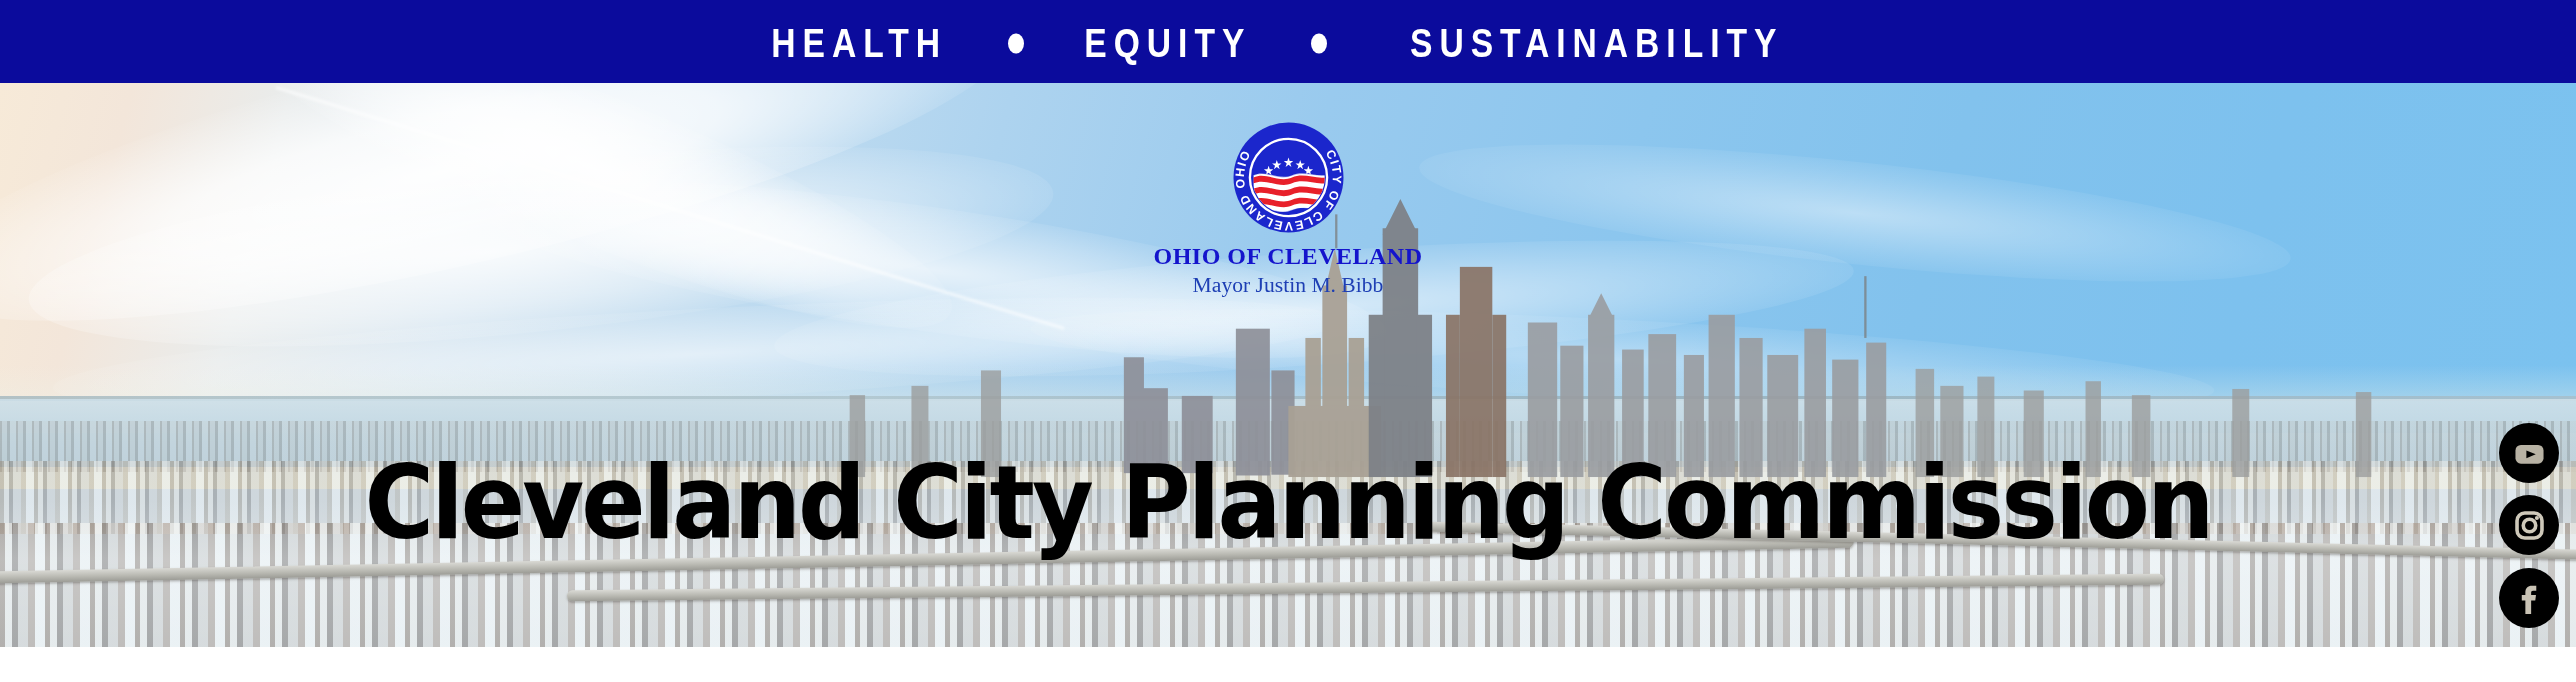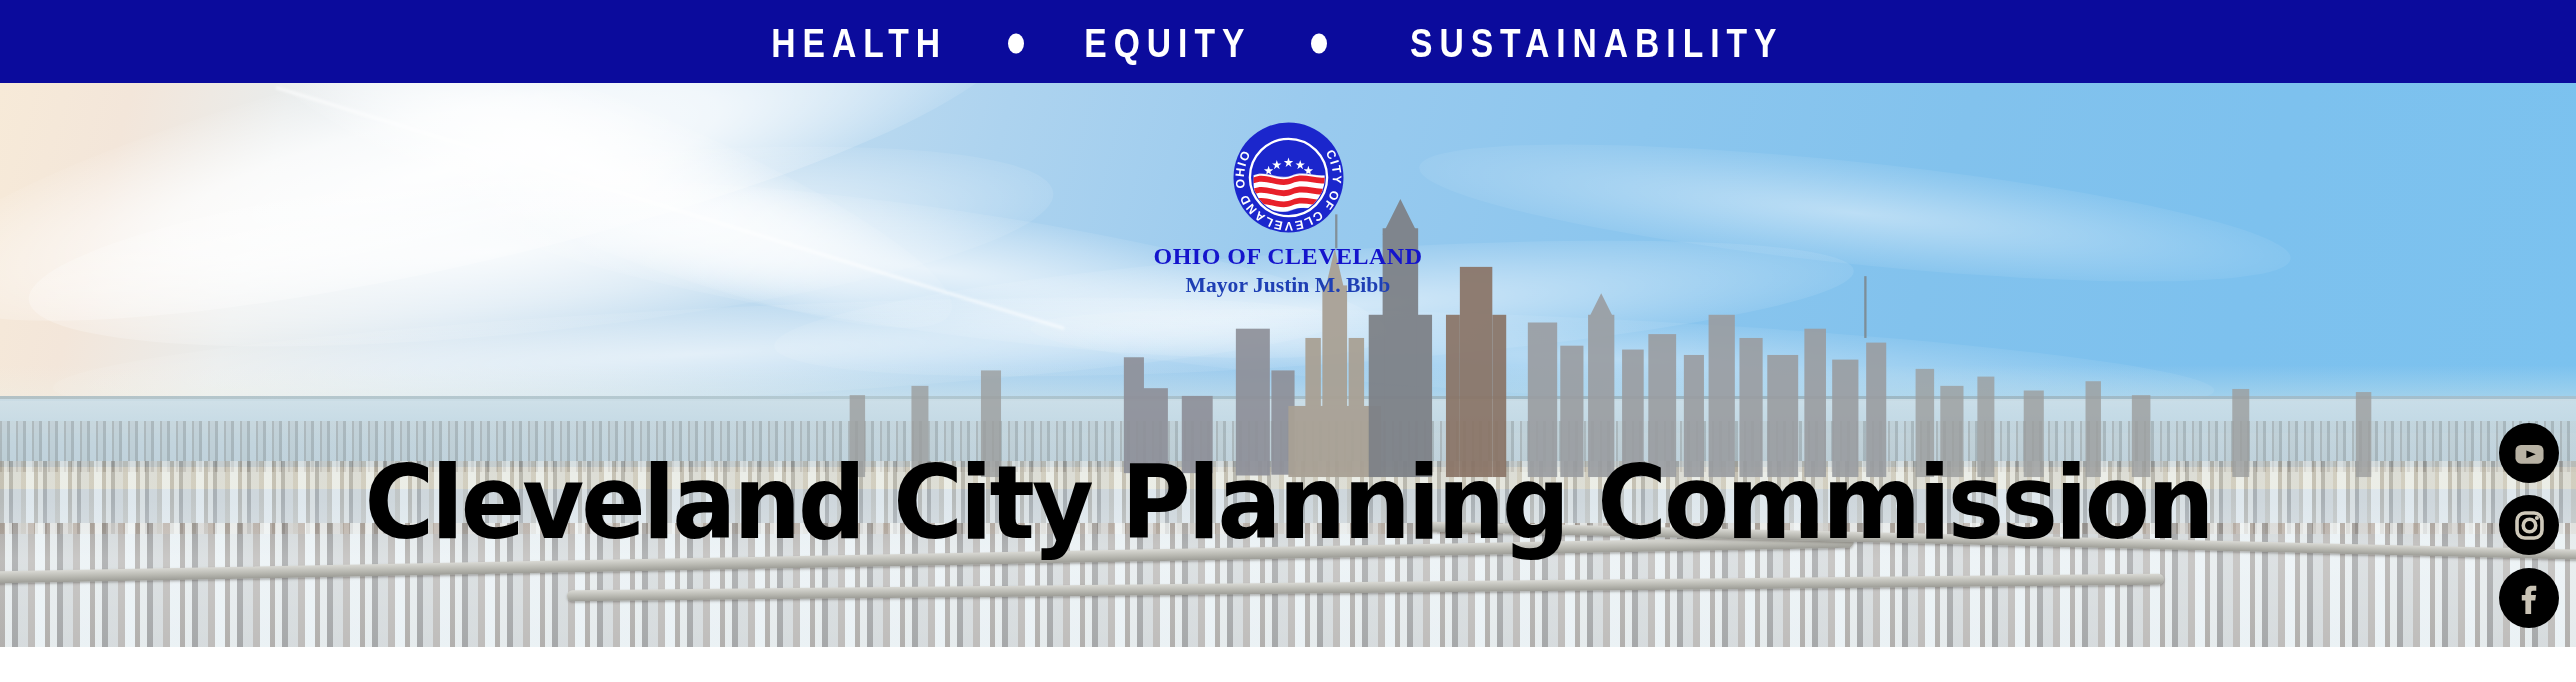--- a/index.html
+++ b/index.html
@@ -171,21 +171,21 @@
     font-weight:700;
     font-size:24px;
     letter-spacing:0.5px;
     color:#1414CC;
     text-align:center;
     line-height:1;
   }
   #logo-subtitle{
     margin-top:7px;
     font-family:"Liberation Serif", serif;
-    font-weight:700;
+    font-weight:400;
     font-size:21.6px;
     color:#1E3FB4;
     text-align:center;
     line-height:1;
   }
 
   
   #main-headline{
     position:absolute; left:0; right:0; top:369px;
     text-align:center;

